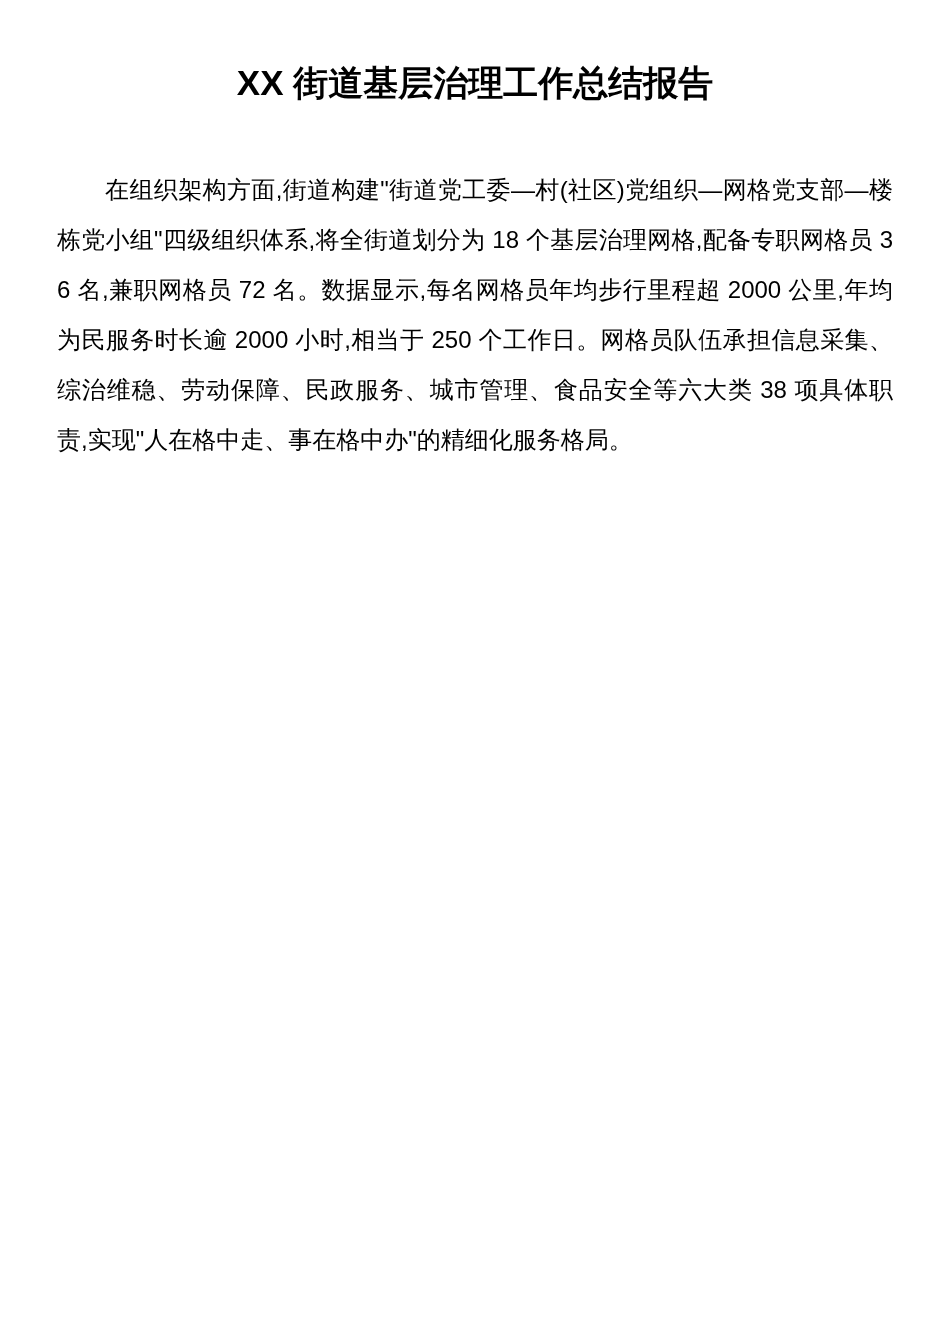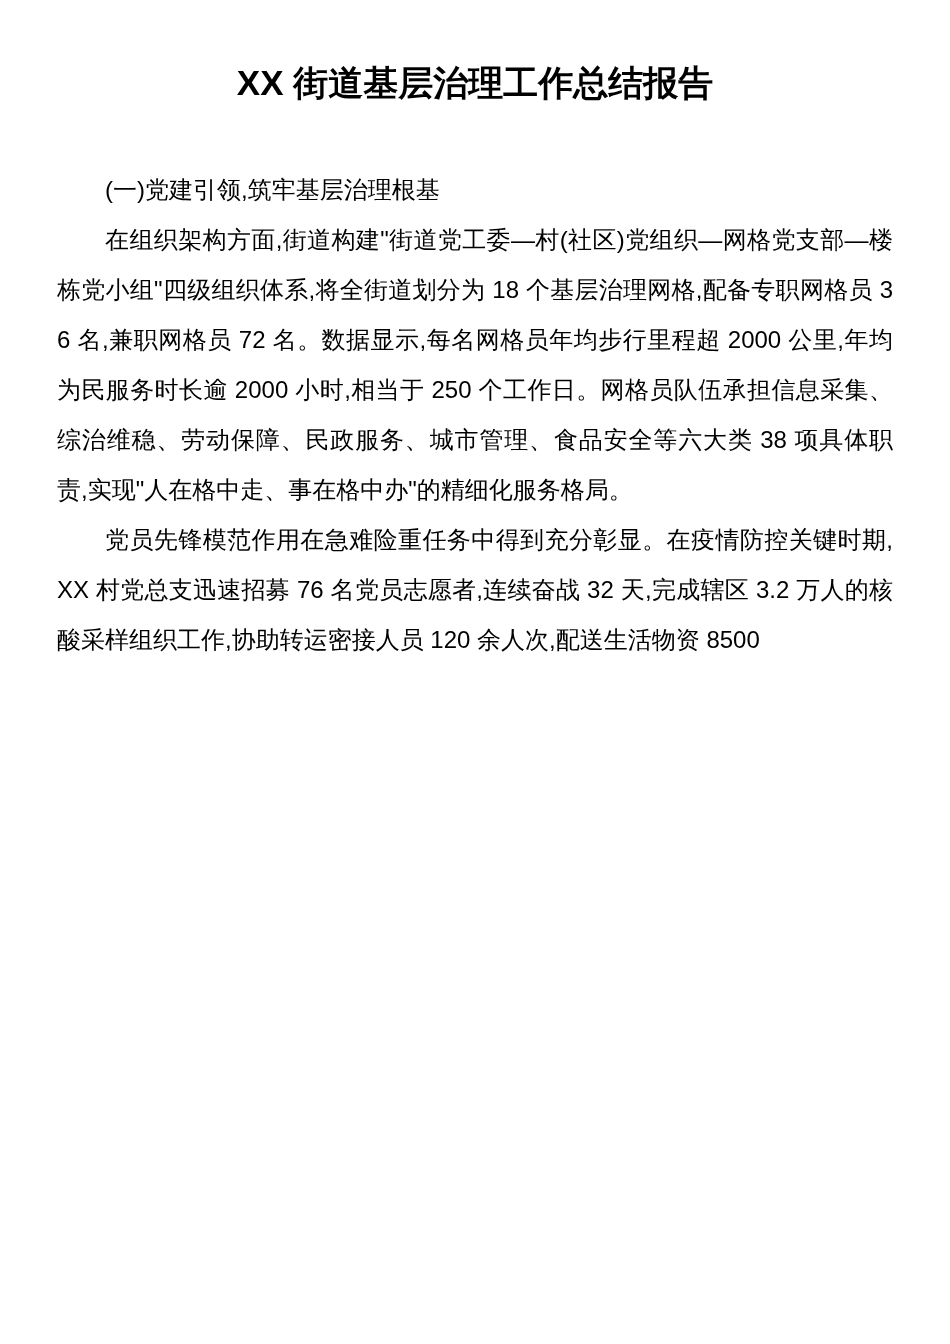--- a/index.html
+++ b/index.html
@@ -46,19 +46,17 @@
   }
 </style>
 </head>
 <body>
 
 <div class="page">
   <h1 class="doc-title">XX 街道基层治理工作总结报告</h1>
 
 
 
-  <h3 class="subsection-heading">(一)党建引领,筑牢基层治理根基</h3>
 
 
   <p class="body-para">在组织架构方面,街道构建"街道党工委—村(社区)党组织—网格党支部—楼栋党小组"四级组织体系,将全街道划分为 18 个基层治理网格,配备专职网格员 36 名,兼职网格员 72 名。数据显示,每名网格员年均步行里程超 2000 公里,年均为民服务时长逾 2000 小时,相当于 250 个工作日。网格员队伍承担信息采集、综治维稳、劳动保障、民政服务、城市管理、食品安全等六大类 38 项具体职责,实现"人在格中走、事在格中办"的精细化服务格局。</p>
 
-  <p class="body-para">党员先锋模范作用在急难险重任务中得到充分彰显。在疫情防控关键时期,XX 村党总支迅速招募 76 名党员志愿者,连续奋战 32 天,完成辖区 3.2 万人的核酸采样组织工作,协助转运密接人员 120 余人次,配送生活物资 8500</p>
 </div>
 
 </body></html>

